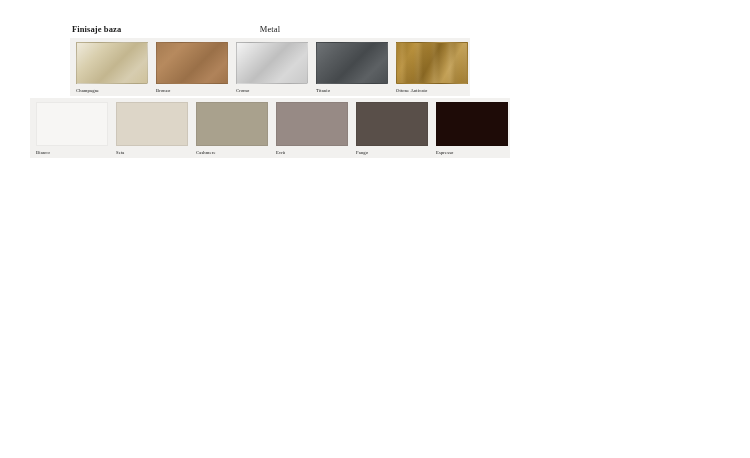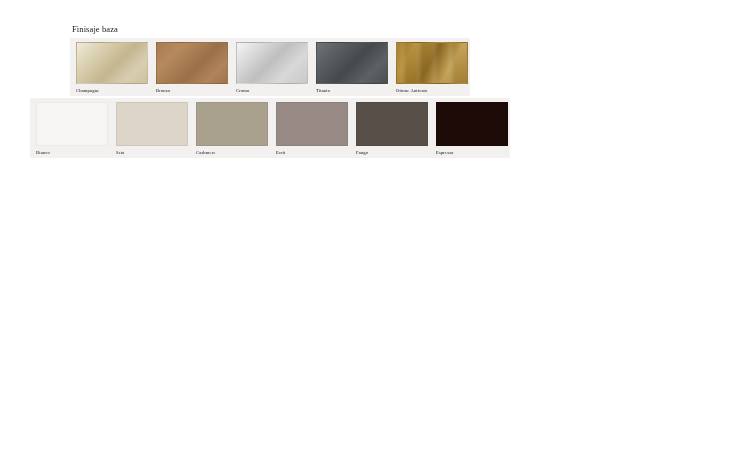--- a/index.html
+++ b/index.html
@@ -42,20 +42,21 @@
     position: relative;
     height: 14px;
   }
   .heading-left {
     position: absolute;
     left: 2px;
     top: 0;
     font-size: 8.5px;
     letter-spacing: .1px;
     white-space: nowrap;
+    font-weight: bold;
   }
   .heading-center {
     position: absolute;
     top: 0;
     left: 0;
     width: 100%;
     text-align: center;
     font-size: 8.5px;
     letter-spacing: .1px;
     white-space: nowrap;
@@ -116,20 +117,21 @@
   }
 </style>
 </head>
 <body style="background: rgb(255, 255, 255);">
 
 <div class="sheet">
 
   <div class="group-metal">
     <div class="heading-row">
       <div class="heading-left">Finisaje baza</div>
+      <div class="heading-center">Metal</div>
     </div>
     <div class="panel panel-metal" style="background: rgb(242, 241, 239);">
 
       <div class="swatch-cell">
         <div class="swatch" style="background: linear-gradient(135deg, rgb(239, 234, 220) 0%, rgb(217, 207, 174) 28%, rgb(195, 182, 143) 55%, rgb(215, 205, 176) 78%, rgb(207, 194, 156) 100%);"></div>
         <div class="swatch-label">Champagne</div>
       </div>
 
       <div class="swatch-cell">
         <div class="swatch" style="background: linear-gradient(135deg, rgb(166, 124, 82) 0%, rgb(183, 138, 94) 25%, rgb(154, 112, 72) 58%, rgb(176, 131, 90) 80%, rgb(160, 116, 75) 100%);"></div>

